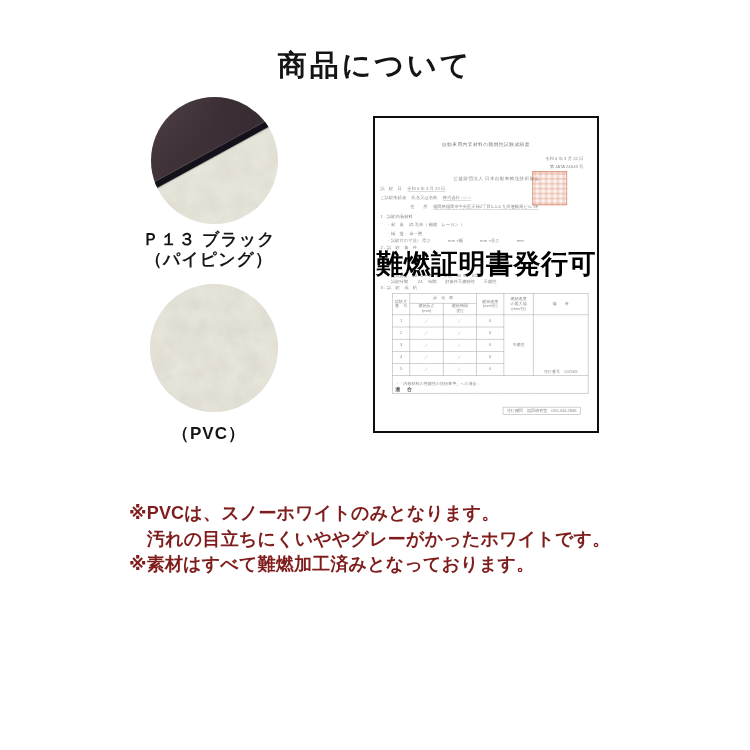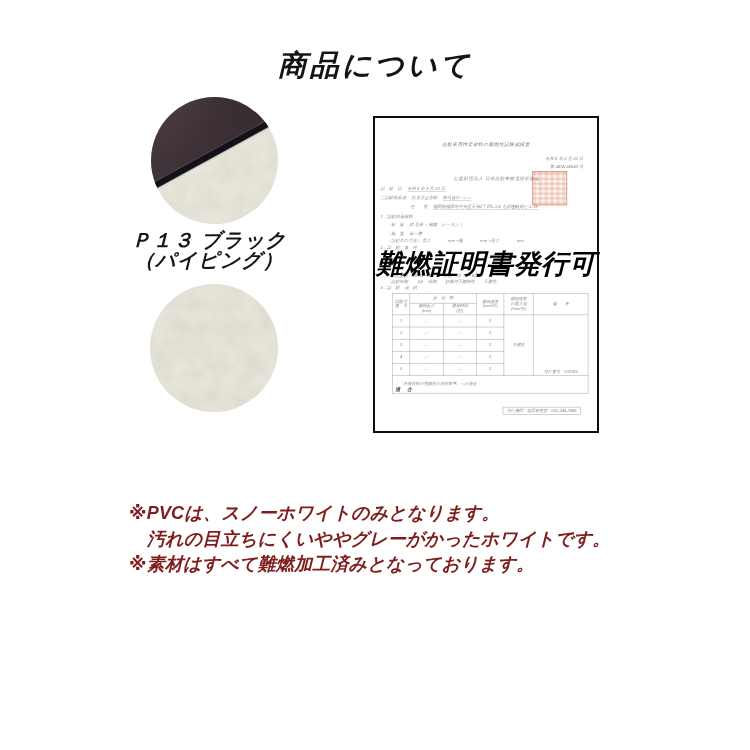--- a/index.html
+++ b/index.html
@@ -1,18 +1,18 @@
 <!DOCTYPE html>
 <html><head>
 <meta charset="utf-8">
 <style>
   * { margin:0; padding:0; box-sizing:border-box; }
   html,body { background:#fff; }
   body { font-family:"Liberation Sans","DejaVu Sans",sans-serif; }
-  .page { position:relative; width:750px; height:676px; background:#ffffff; overflow:hidden;font-style:italic; }
+  .page { position:relative; width:750px; height:676px; background:#ffffff; overflow:hidden; }
 
   
   .main-title {
     position:absolute; top:46px; left:0; width:750px;
     text-align:center; font-size:29px; font-weight:800; letter-spacing:3px; color:#141414;
   }
 
   
   .swatch { position:absolute; border-radius:50%; overflow:hidden; }
   .swatch svg.tex { position:absolute; left:0; top:0; width:100%; height:100%; }
@@ -31,21 +31,21 @@
   }
   .piping-cord {
     position:absolute; left:-62px; top:56px; width:240px; height:6px;
     transform-origin:50% 50%; transform:rotate(-28.7deg);
     background:#14111a; border-radius:3px;
     box-shadow:0 -1px 0 rgba(255,255,255,0.12), 0 1px 1px rgba(0,0,0,0.25);
   }
 
   .swatch-label {
     position:absolute; width:220px; text-align:center;
-    font-size:20px; font-weight:700; color:#161616; line-height:20px; letter-spacing:1px;
+    font-size:17px; font-weight:700; color:#161616; line-height:20px; letter-spacing:1px;
   }
   .swatch-label.l1 { left:99px; top:230px; }
   .swatch-label.l2 { left:99px; top:424px; }
 
   
   .cert {
     position:absolute; left:373px; top:116px; width:226px; height:317px;
     background:#fff; border:2px solid #0d0d0d;
   }
   .cert-inner {
@@ -135,20 +135,21 @@
         <filter id="texW2" x="0" y="0" width="100%" height="100%">
           <feTurbulence type="fractalNoise" baseFrequency="0.055" numOctaves="5" seed="11"></feTurbulence>
           <feColorMatrix type="matrix" values="0 0 0 0 0.57  0 0 0 0 0.55  0 0 0 0 0.49  0 0 0 0.45 0"></feColorMatrix>
         </filter>
       </defs>
       <rect width="128" height="128" fill="#ebe8de"></rect>
       <rect width="128" height="128" filter="url(#texW2)"></rect>
     </svg>
   </div>
   <div class="swatch-label l2">
+    <div>（PVC）</div>
   </div>
 
   <div class="cert">
     <div class="cert-inner">
       <div class="c-title">自動車用内装材料の難燃性試験成績書</div>
       <div class="c-date">令和 6 年 3 月 22 日</div>
       <div class="c-no">第 JATA 24643 号</div>
       <div class="c-issuer">公益財団法人 日本自動車輸送技術協会</div>
       <div class="c-stamp"></div>
 

